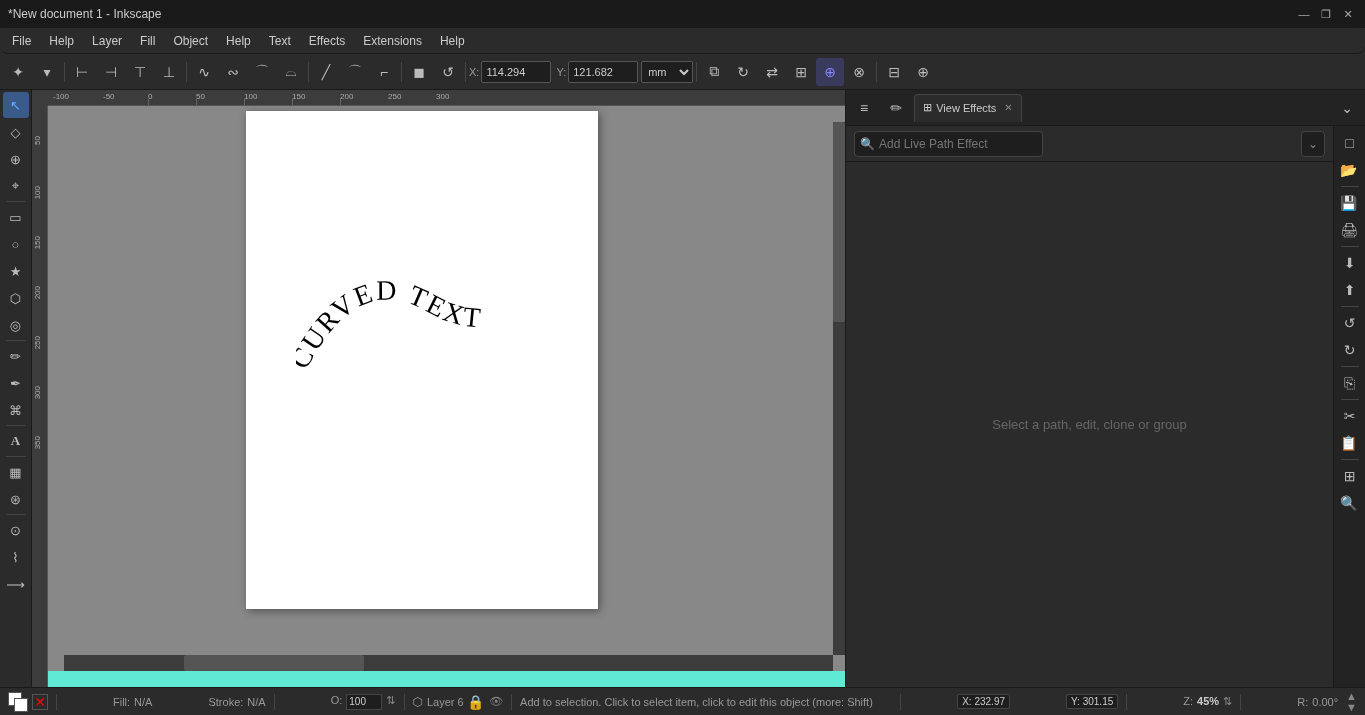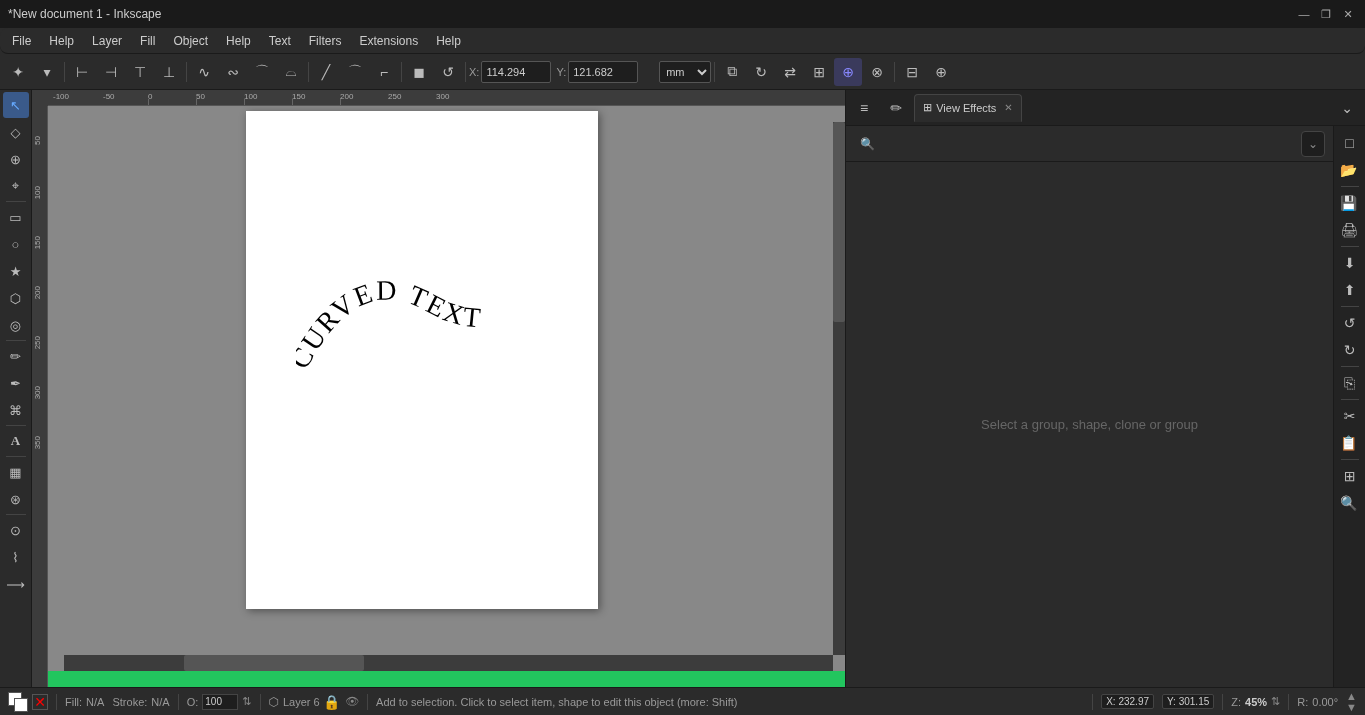--- a/index.html
+++ b/index.html
@@ -150,21 +150,21 @@
     .toolbox-sep {
       width: 20px;
       height: 1px;
       background: #444;
       margin: 1px 0;
     }
 
     
     #canvas-area {
       flex: 1;
-      background: #22c55e;
+      background: #5eead4;
       position: relative;
       overflow: hidden;
     }
     #ruler-h {
       position: absolute;
       top: 0;
       left: 16px;
       right: 0;
       height: 16px;
       background: #3c3c3c;
@@ -345,22 +345,22 @@
       border-top: 1px solid #1a1a1a;
       display: flex;
       align-items: center;
       padding: 0 8px;
       gap: 8px;
       font-size: 11px;
       color: #999;
     }
     .status-item {
       display: flex;
-      align-items: center;
       gap: 4px;
+      margin-left: 48px;
     }
     .status-sep {
       width: 1px;
       height: 16px;
       background: #444;
     }
     #status-bar .fill-stroke {
       display: flex;
       align-items: center;
       gap: 2px;
@@ -436,21 +436,21 @@
 </div>
 
 <div id="menu-bar">
   <div class="menu-item">File</div>
   <div class="menu-item">Help</div>
   <div class="menu-item">Layer</div>
   <div class="menu-item">Fill</div>
   <div class="menu-item">Object</div>
   <div class="menu-item">Help</div>
   <div class="menu-item">Text</div>
-  <div class="menu-item">Filters</div>
+  <div class="menu-item">Effects</div>
   <div class="menu-item">Extensions</div>
   <div class="menu-item">Help</div>
 </div>
 
 <div id="toolbar">
 
   <div class="toolbar-btn">✦</div>
   <div class="toolbar-btn">▾</div>
   <div class="toolbar-sep"></div>
   <div class="toolbar-btn">⊢</div>
@@ -471,21 +471,21 @@
   <div class="toolbar-btn">↺</div>
   <div class="toolbar-sep"></div>
   <div class="toolbar-input-group">
     <span class="toolbar-label">X:</span>
     <input class="toolbar-input" type="text" value="114.294" style="">
   </div>
   <div class="toolbar-input-group" style="margin-left:4px;">
     <span class="toolbar-label">Y:</span>
     <input class="toolbar-input" type="text" value="121.682" style="">
   </div>
-  <select class="toolbar-dropdown" style="margin-left:20px;">
+  <select class="toolbar-dropdown" style="margin-left:2px;">
     <option>mm</option>
     <option>px</option>
     <option>cm</option>
     <option>in</option>
   </select>
   <div class="toolbar-sep"></div>
 
   <div class="toolbar-btn">⧉</div>
   <div class="toolbar-btn">↻</div>
   <div class="toolbar-btn">⇄</div>
@@ -604,28 +604,29 @@
 
       <div style="margin-left:auto;" class="ph-btn">⌄</div>
     </div>
 
     <div class="lpe-panel-wrapper">
       <div class="lpe-main">
 
         <div id="lpe-search">
           <div class="search-icon-wrap" style="flex:1;position:relative;">
             <span class="s-icon">🔍</span>
+            <input id="lpe-search-input" type="text" placeholder="Add Live Path Effect" style="">
           </div>
           <div id="lpe-search-dropdown">
             <span>⌄</span>
           </div>
         </div>
 
         <div id="lpe-status">
-          <span>Select a group, shape, clone or group</span>
+          <span>Select a path, edit, clone or group</span>
         </div>
       </div>
 
       <div id="right-icons">
         <div class="right-icon-btn">□</div>
         <div class="right-icon-btn">📂</div>
         <div class="right-icon-sep"></div>
         <div class="right-icon-btn">💾</div>
         <div class="right-icon-btn">🖨</div>
         <div class="right-icon-sep"></div>
@@ -684,21 +685,21 @@
 
   <div style="display:flex;align-items:center;gap:4px;">
     <span style="font-size:12px;">⬡</span>
     <span>Layer 6</span>
     <span style="color:#666;font-size:14px;">🔒</span>
     <span style="color:#888;">👁</span>
   </div>
 
   <div class="status-sep"></div>
 
-  <div style="flex:1;overflow:hidden;white-space:nowrap;text-overflow:ellipsis;font-size:11px;color:#999;">Add to selection. Click to select item, shape to edit this object (more: Shift)</div>
+  <div style="flex:1;overflow:hidden;white-space:nowrap;text-overflow:ellipsis;font-size:11px;color:#999;">Add to selection. Click to select item, click to edit this object (more: Shift)</div>
 
   <div class="status-sep"></div>
 
   <div class="status-item">
     <span class="coord-display">X: 232.97</span>
   </div>
   <div class="status-item">
     <span class="coord-display">Y: 301.15</span>
   </div>
 

